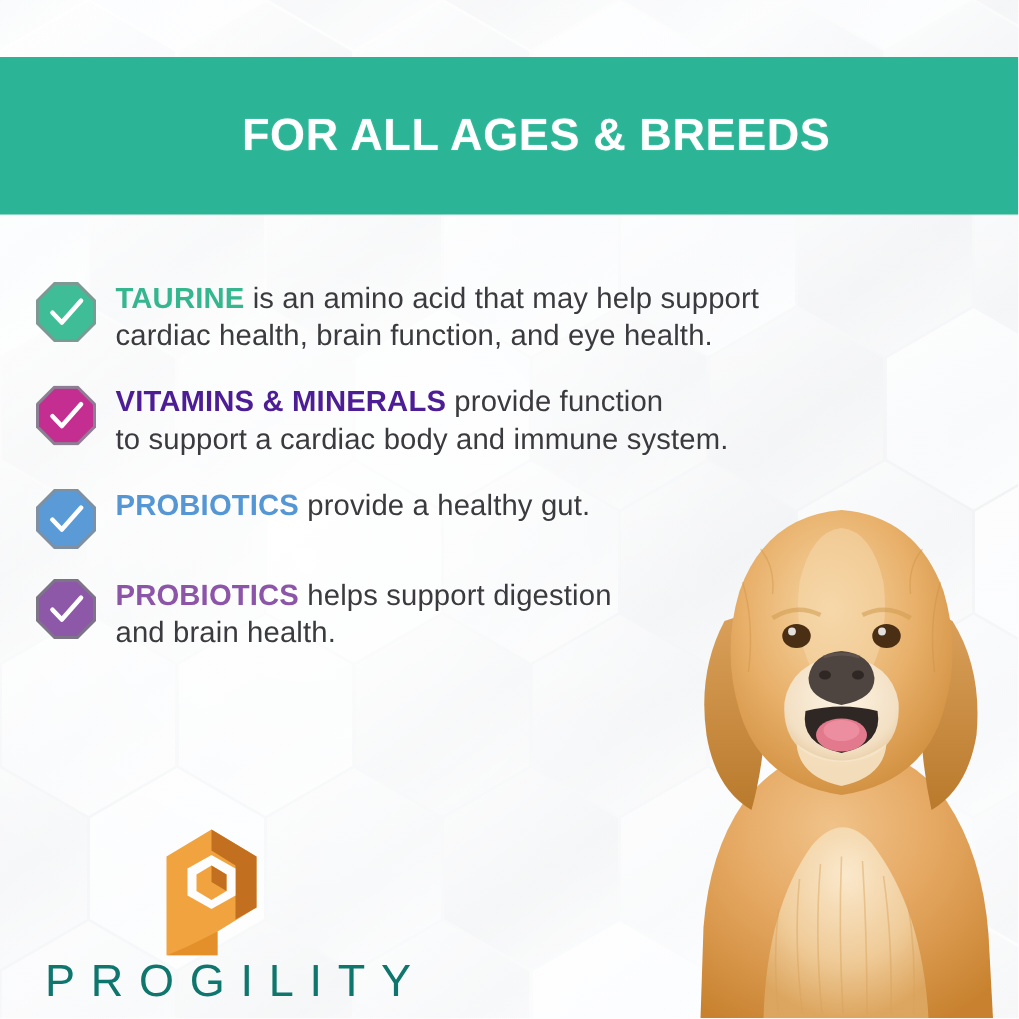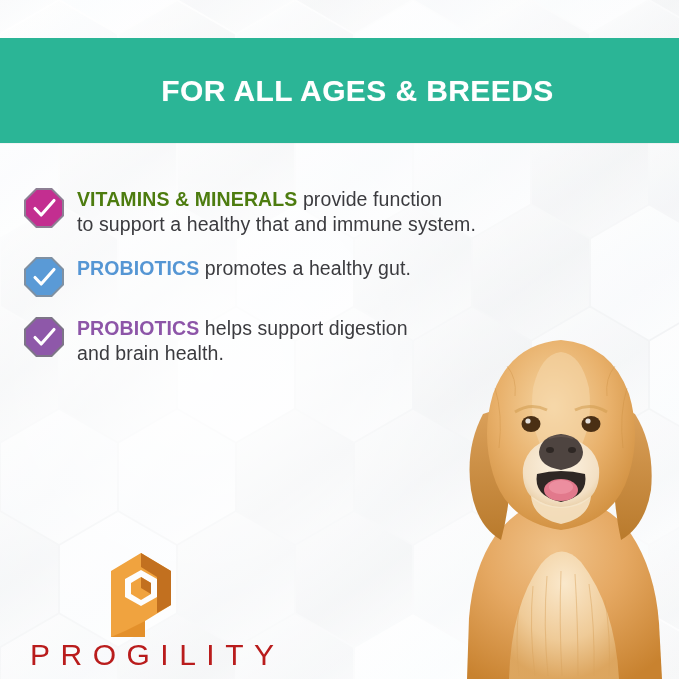--- a/index.html
+++ b/index.html
@@ -171,45 +171,58 @@
       <div class="hex" style="left: 591px; top: 614.146px; width: 116px; height: 134.255px; background: linear-gradient(145deg, rgba(255, 255, 255, 0.9) 0%, rgb(236, 238, 240) 55%, rgba(255, 255, 255, 0.95) 100%); opacity: 0.55;"></div>
       <div style="position: absolute; inset: 0px; pointer-events: none; background: radial-gradient(circle at 30% 55%, rgba(255, 255, 255, 0.85) 0%, rgba(255, 255, 255, 0.35) 45%, rgba(255, 255, 255, 0.15) 100%);"></div>
     </div>
 
   <div class="banner" style="background: rgb(43, 181, 150);">
     <div class="banner-line" style="color: rgb(255, 255, 255); margin-left: 36px;">FOR ALL AGES &amp; BREEDS</div>
   </div>
 
   <div class="bullets">
 
+    <div class="bullet">
+      <div class="badge">
+        <div class="oct" id="oct-b0" style="background: rgb(124, 154, 147);"></div>
+        <div class="oct-inner" id="octin-b0" style="background: rgb(63, 189, 151);"></div>
+        <svg viewBox="0 0 40 40">
+          <path d="M11 20.5 L17.2 27 L30 12.5" fill="none" stroke="#ffffff" stroke-width="3.1" stroke-linecap="round" stroke-linejoin="round"></path>
+        </svg>
+      </div>
+      <div class="btext">
+        <span class="kw" id="kw0" style="color: rgb(54, 182, 143);">TAURINE</span><span> is an amino acid that may help support</span><br>
+        <span>cardiac health, brain function, and eye health.</span>
+      </div>
+    </div>
 
     <div class="bullet">
       <div class="badge">
         <div class="oct" id="oct-b1" style="background: rgb(141, 127, 147);"></div>
         <div class="oct-inner" id="octin-b1" style="background: rgb(195, 46, 144);"></div>
         <svg viewBox="0 0 40 40">
           <path d="M11 20.5 L17.2 27 L30 12.5" fill="none" stroke="#ffffff" stroke-width="3.1" stroke-linecap="round" stroke-linejoin="round"></path>
         </svg>
       </div>
       <div class="btext">
-        <span class="kw" id="kw1" style="color: #4d7c0f;">VITAMINS &amp; MINERALS</span><span> provide function</span><br>
-        <span>to support a healthy that and immune system.</span>
+        <span class="kw" id="kw1" style="color: #4c1d95;">VITAMINS &amp; MINERALS</span><span> provide function</span><br>
+        <span>to support a cardiac body and immune system.</span>
       </div>
     </div>
 
     <div class="bullet">
       <div class="badge">
         <div class="oct" id="oct-b2" style="background: rgb(127, 144, 162);"></div>
         <div class="oct-inner" id="octin-b2" style="background: rgb(90, 154, 214);"></div>
         <svg viewBox="0 0 40 40">
           <path d="M11 20.5 L17.2 27 L30 12.5" fill="none" stroke="#ffffff" stroke-width="3.1" stroke-linecap="round" stroke-linejoin="round"></path>
         </svg>
       </div>
       <div class="btext">
-        <span class="kw" id="kw2" style="color: rgb(85, 150, 212);">PROBIOTICS</span><span> promotes a healthy gut.</span>
+        <span class="kw" id="kw2" style="color: rgb(85, 150, 212);">PROBIOTICS</span><span> provide a healthy gut.</span>
       </div>
     </div>
 
     <div class="bullet">
       <div class="badge">
         <div class="oct" id="oct-b3" style="background: rgb(125, 117, 135);"></div>
         <div class="oct-inner" id="octin-b3" style="background: rgb(142, 88, 169);"></div>
         <svg viewBox="0 0 40 40">
           <path d="M11 20.5 L17.2 27 L30 12.5" fill="none" stroke="#ffffff" stroke-width="3.1" stroke-linecap="round" stroke-linejoin="round"></path>
         </svg>
@@ -311,16 +324,16 @@
 
       <path d="M40 8 L70 26 L70 60 L56 68 L56 32 L40 22 Z" fill="#c2701f"></path>
 
       <path d="M10 92 L44 92 L44 76 L24 86 Z" fill="#e08d28" opacity=".85"></path>
 
       <path d="M24 34 L40 25 L56 34 L56 52 L40 61 L24 52 Z" fill="#fdfdfd"></path>
 
       <path d="M30 38 L40 32 L50 38 L50 49 L40 55 L30 49 Z" fill="#f0a33f"></path>
       <path d="M40 32 L50 38 L50 49 L40 43 Z" fill="#c2701f"></path>
     </svg>
-    <div class="logo-word" style="color: #b91c1c;">PROGILITY</div>
+    <div class="logo-word" style="color: #0f766e;">PROGILITY</div>
   </div>
 
 </div>
 
 </body></html>

